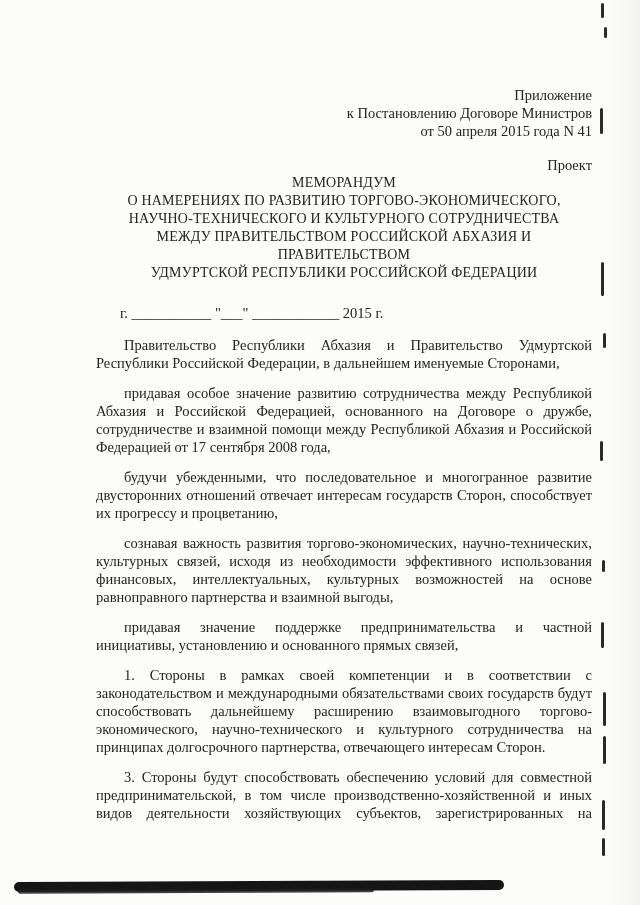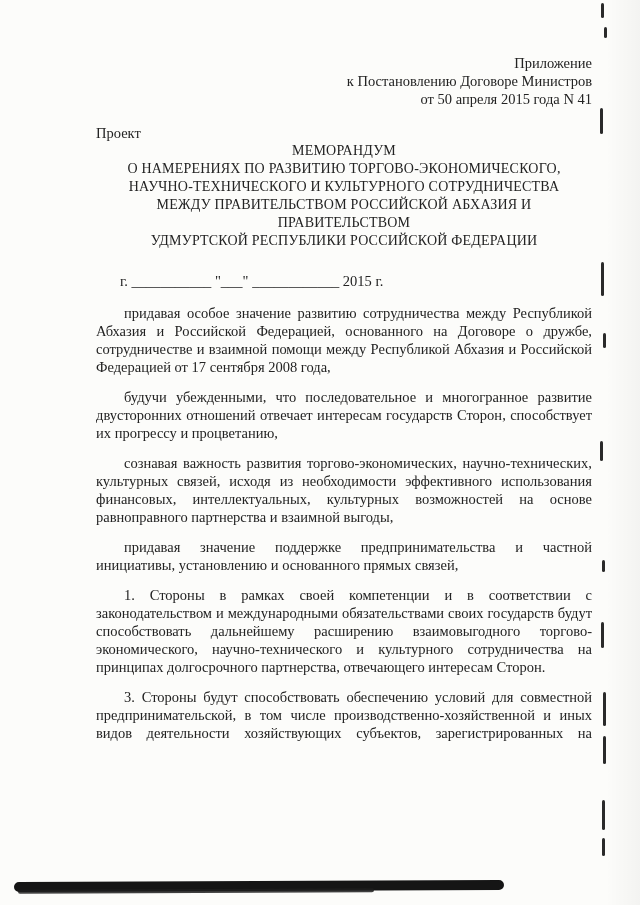--- a/index.html
+++ b/index.html
@@ -7,28 +7,29 @@
   body {
     width: 640px; height: 905px;
     position: relative;
     overflow: hidden;
     background: #fcfcfa;
     font-family: "Liberation Serif", serif;
     color: #232323;
   }
   .page {
     position: absolute; inset: 0;
-    padding: 54px 48px 0 96px;
+    padding: 86px 48px 0 96px;
   }
   .header-block {
     text-align: right;
     font-size: 14.5px;
     line-height: 18px;
   }
   .project-line {
+    text-align: right;
     font-size: 14.5px;
     line-height: 18px;
     margin-top: 16px;
   }
   .title-block {
     text-align: center;
     font-size: 14px;
     line-height: 18px;
     letter-spacing: 0.2px;
   }
@@ -92,20 +93,21 @@
     <div>О НАМЕРЕНИЯХ ПО РАЗВИТИЮ ТОРГОВО-ЭКОНОМИЧЕСКОГО,</div>
     <div>НАУЧНО-ТЕХНИЧЕСКОГО И КУЛЬТУРНОГО СОТРУДНИЧЕСТВА</div>
     <div>МЕЖДУ ПРАВИТЕЛЬСТВОМ РОССИЙСКОЙ АБХАЗИЯ И</div>
     <div>ПРАВИТЕЛЬСТВОМ</div>
     <div>УДМУРТСКОЙ РЕСПУБЛИКИ РОССИЙСКОЙ ФЕДЕРАЦИИ</div>
   </div>
 
   <div class="date-line">г. ___________ "___" ____________ 2015 г.</div>
 
   <div class="body-text">
+    <p class="para">Правительство Республики Абхазия и Правительство Удмуртской Республики Российской Федерации, в дальнейшем именуемые Сторонами,</p>
     <p class="para">придавая особое значение развитию сотрудничества между Республикой Абхазия и Российской Федерацией, основанного на Договоре о дружбе, сотрудничестве и взаимной помощи между Республикой Абхазия и Российской Федерацией от 17 сентября 2008 года,</p>
     <p class="para">будучи убежденными, что последовательное и многогранное развитие двусторонних отношений отвечает интересам государств Сторон, способствует их прогрессу и процветанию,</p>
     <p class="para">сознавая важность развития торгово-экономических, научно-технических, культурных связей, исходя из необходимости эффективного использования финансовых, интеллектуальных, культурных возможностей на основе равноправного партнерства и взаимной выгоды,</p>
     <p class="para">придавая значение поддержке предпринимательства и частной инициативы, установлению и основанного прямых связей,</p>
     <p class="para">1. Стороны в рамках своей компетенции и в соответствии с законодательством и международными обязательствами своих государств будут способствовать дальнейшему расширению взаимовыгодного торгово-экономического, научно-технического и культурного сотрудничества на принципах долгосрочного партнерства, отвечающего интересам Сторон.</p>
     <p class="para justify-last">3. Стороны будут способствовать обеспечению условий для совместной предпринимательской, в том числе производственно-хозяйственной и иных видов деятельности хозяйствующих субъектов, зарегистрированных на</p>
   </div>
 
 </div>
 

